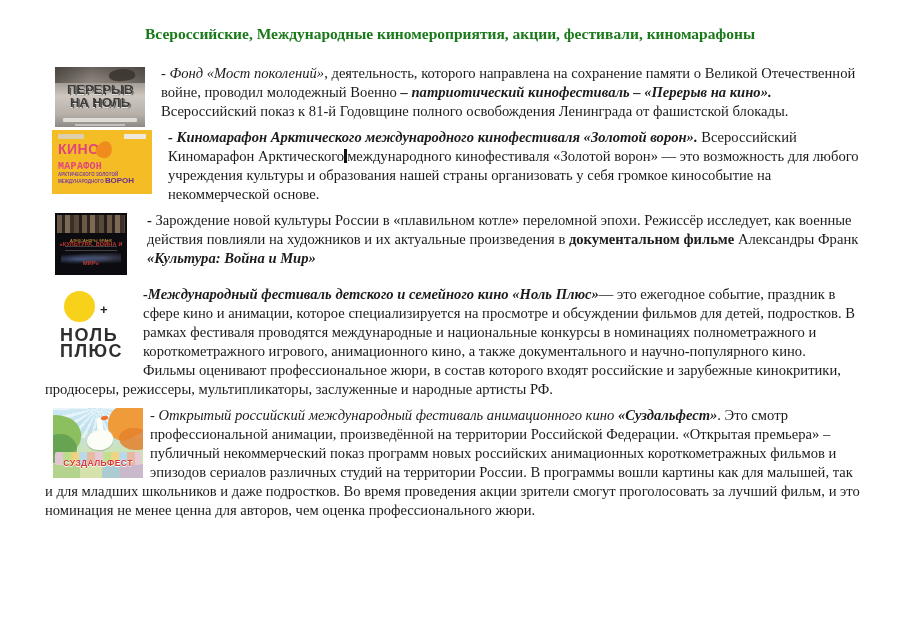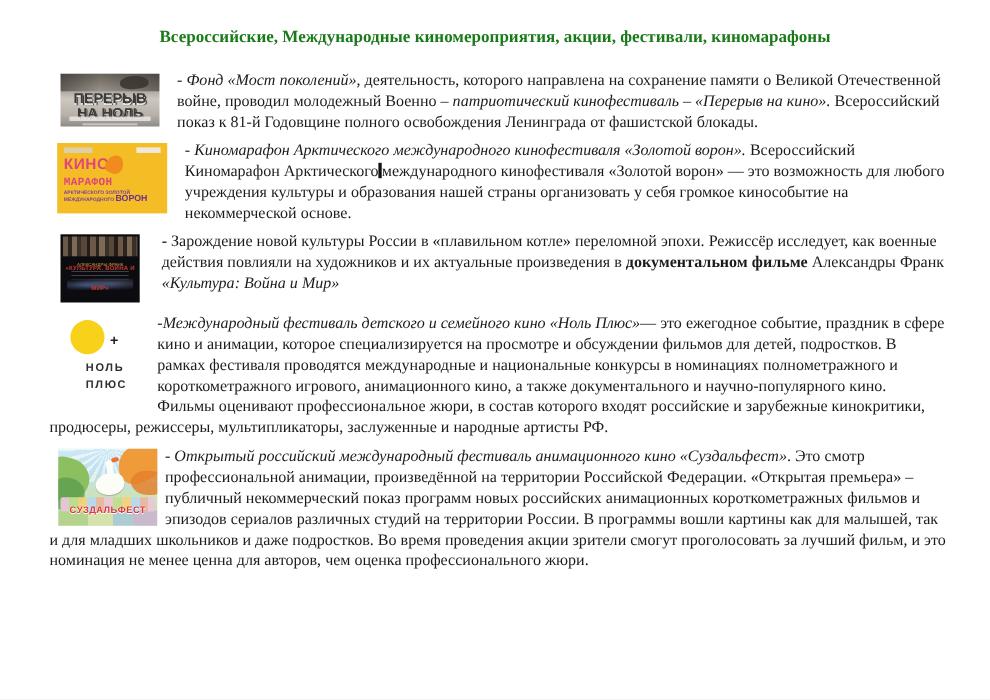--- a/index.html
+++ b/index.html
@@ -10,27 +10,27 @@
     padding-top:24px;
   }
   .title{
     text-align:center;font-weight:bold;font-size:15.5px;line-height:19px;
     color:#1a7a1a;
   }
   .content{margin:21px 40px 0 45px;font-size:14.6px;line-height:19px;}
   .sec{clear:both;margin-bottom:7px;}
   .sec-text{text-align:left;}
   .it{font-style:italic;}
-  .bi{font-style:italic;font-weight:normal;}
+  .bi{font-style:italic;font-weight:bold;}
   .b{font-weight:bold;}
   .caret{display:inline-block;width:3px;height:14px;background:#111;vertical-align:-2px;}
   .media{float:left;}
 
   
-  .m1{width:90px;height:48px;margin:3px 16px 0 10px;
+  .m1{width:90px;height:60px;margin:3px 16px 0 10px;
       background:linear-gradient(180deg,#6f6b66 0%,#968f88 20%,#cdc7c0 48%,#b7b1aa 78%,#8e8a85 100%);
       position:relative;overflow:hidden;}
   .m1-fig{position:absolute;top:2px;right:10px;width:26px;height:12px;background:#3a342e;
       border-radius:40% 60% 30% 50%;transform:rotate(-8deg);opacity:.85;}
   .m1-fig2{position:absolute;top:0;left:0;width:100%;height:16px;
       background:linear-gradient(90deg,rgba(40,35,30,.55),rgba(90,80,70,.25) 40%,rgba(40,35,30,.5));}
   .m1-title{position:absolute;top:16px;left:0;width:100%;text-align:center;
       font-family:"Liberation Sans",sans-serif;font-weight:bold;font-size:13px;line-height:13px;
       color:#3d3b39;text-shadow:0 1px 0 #e8e4df,1px 1px 1px #2a2a2a;letter-spacing:0;}
   .m1-cap{position:absolute;bottom:5px;left:8px;right:8px;height:4px;background:#efece8;opacity:.8;border-radius:1px;}
@@ -62,22 +62,22 @@
   .m3-map{position:absolute;top:40px;left:6px;right:6px;height:12px;
       background:radial-gradient(ellipse at 30% 50%,rgba(90,110,160,.7),transparent 60%),radial-gradient(ellipse at 70% 40%,rgba(120,130,170,.5),transparent 60%);}
   .m3-title{position:absolute;bottom:2px;left:0;width:100%;text-align:center;
       font-family:"Liberation Sans",sans-serif;font-weight:bold;font-size:5.5px;color:#c63a2f;letter-spacing:.2px;}
 
   
   .m4{width:62px;height:74px;margin:6px 23px 15px 13px;position:relative;background:#fff;}
   .m4-circle{position:absolute;top:0;left:6px;width:31px;height:31px;border-radius:50%;background:#f8d21a;}
   .m4-plus{position:absolute;top:9px;left:42px;font-family:"Liberation Sans",sans-serif;
       font-weight:bold;font-size:13px;color:#222;}
-  .m4-text{position:absolute;top:36px;left:20px;font-family:"Liberation Sans",sans-serif;
-      font-weight:bold;font-size:10px;line-height:16px;color:#2e2e2e;letter-spacing:1.5px;}
+  .m4-text{position:absolute;top:36px;left:2px;font-family:"Liberation Sans",sans-serif;
+      font-weight:bold;font-size:18px;line-height:16px;color:#2e2e2e;letter-spacing:1.5px;}
 
   
   .m5{width:90px;height:70px;margin:2px 7px 0 8px;position:relative;overflow:hidden;
       background:linear-gradient(180deg,#cfe9f5 0%,#bfe0ef 28%,#cde3b8 62%,#cdddb2 100%);}
   .m5-rays{position:absolute;top:0;left:0;right:0;height:30px;
       background:repeating-conic-gradient(from 75deg at 50% 0,rgba(255,255,255,.55) 0 7deg,transparent 7deg 16deg);}
   .m5-hill-l{position:absolute;top:8px;left:-14px;width:42px;height:40px;background:#8bbf5f;
       border-radius:45% 55% 60% 40%;transform:rotate(14deg);}
   .m5-hill-l2{position:absolute;top:26px;left:-10px;width:34px;height:30px;background:#5e9e4e;
       border-radius:50%;opacity:.8;}

